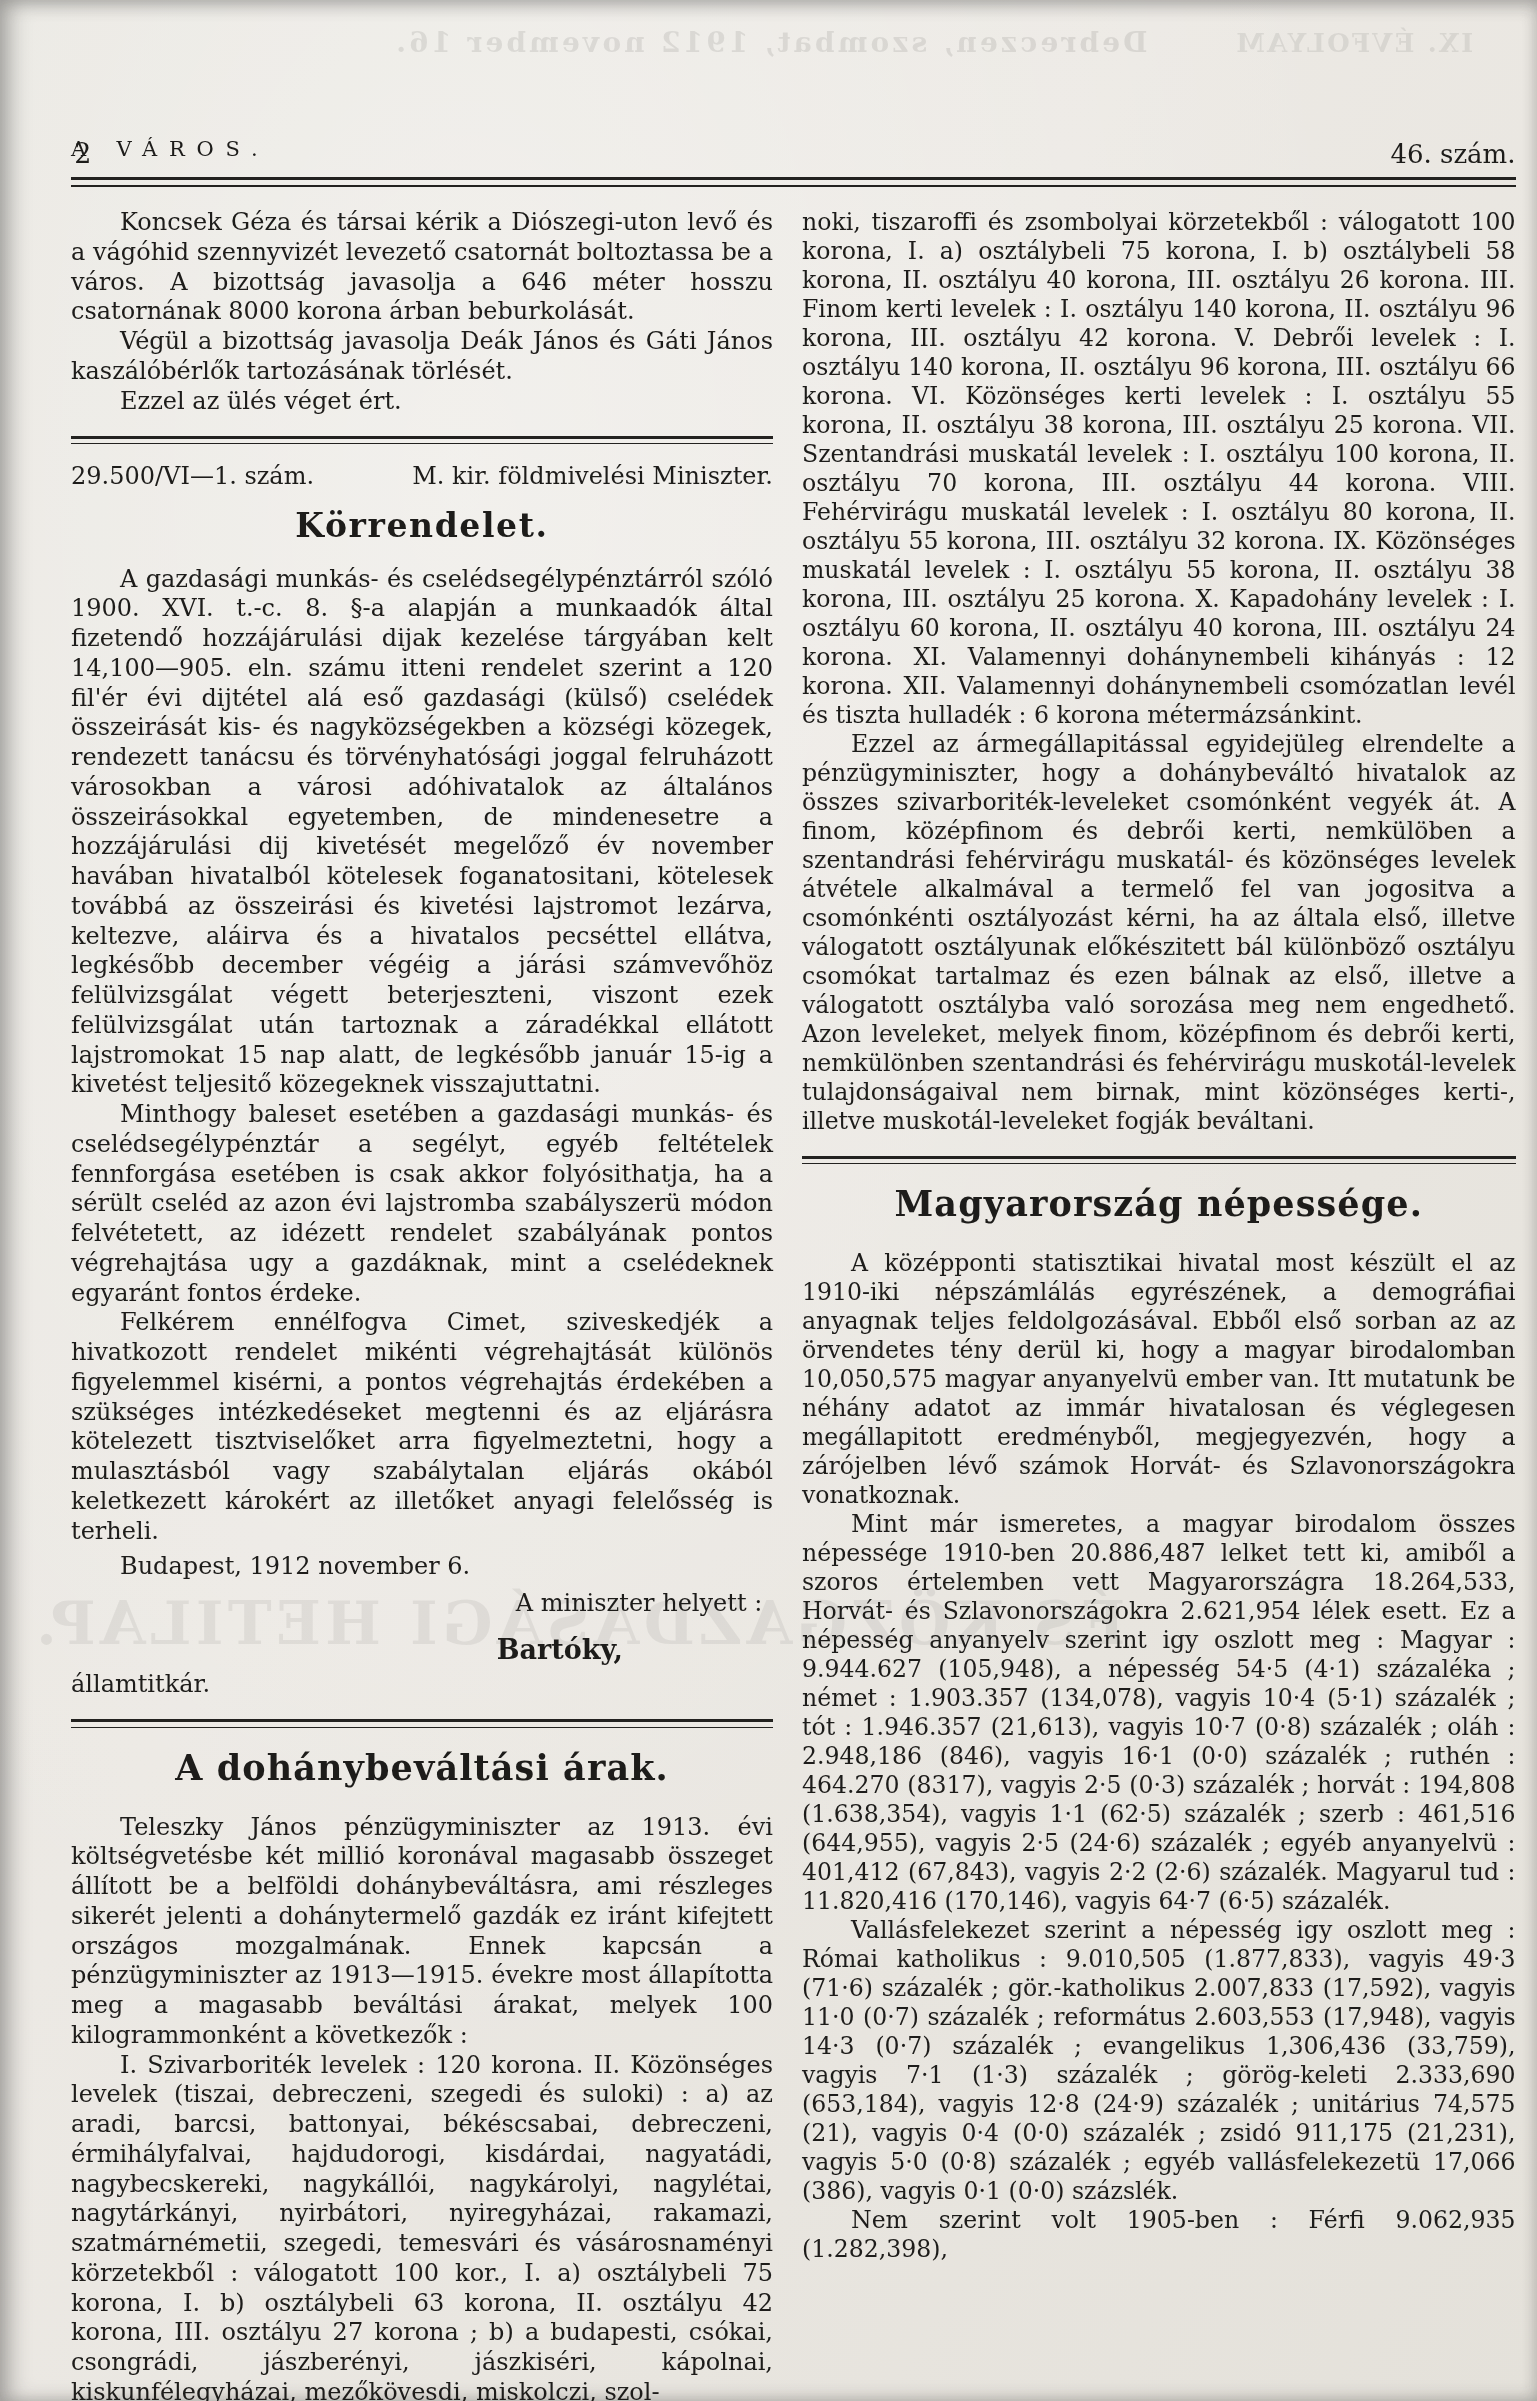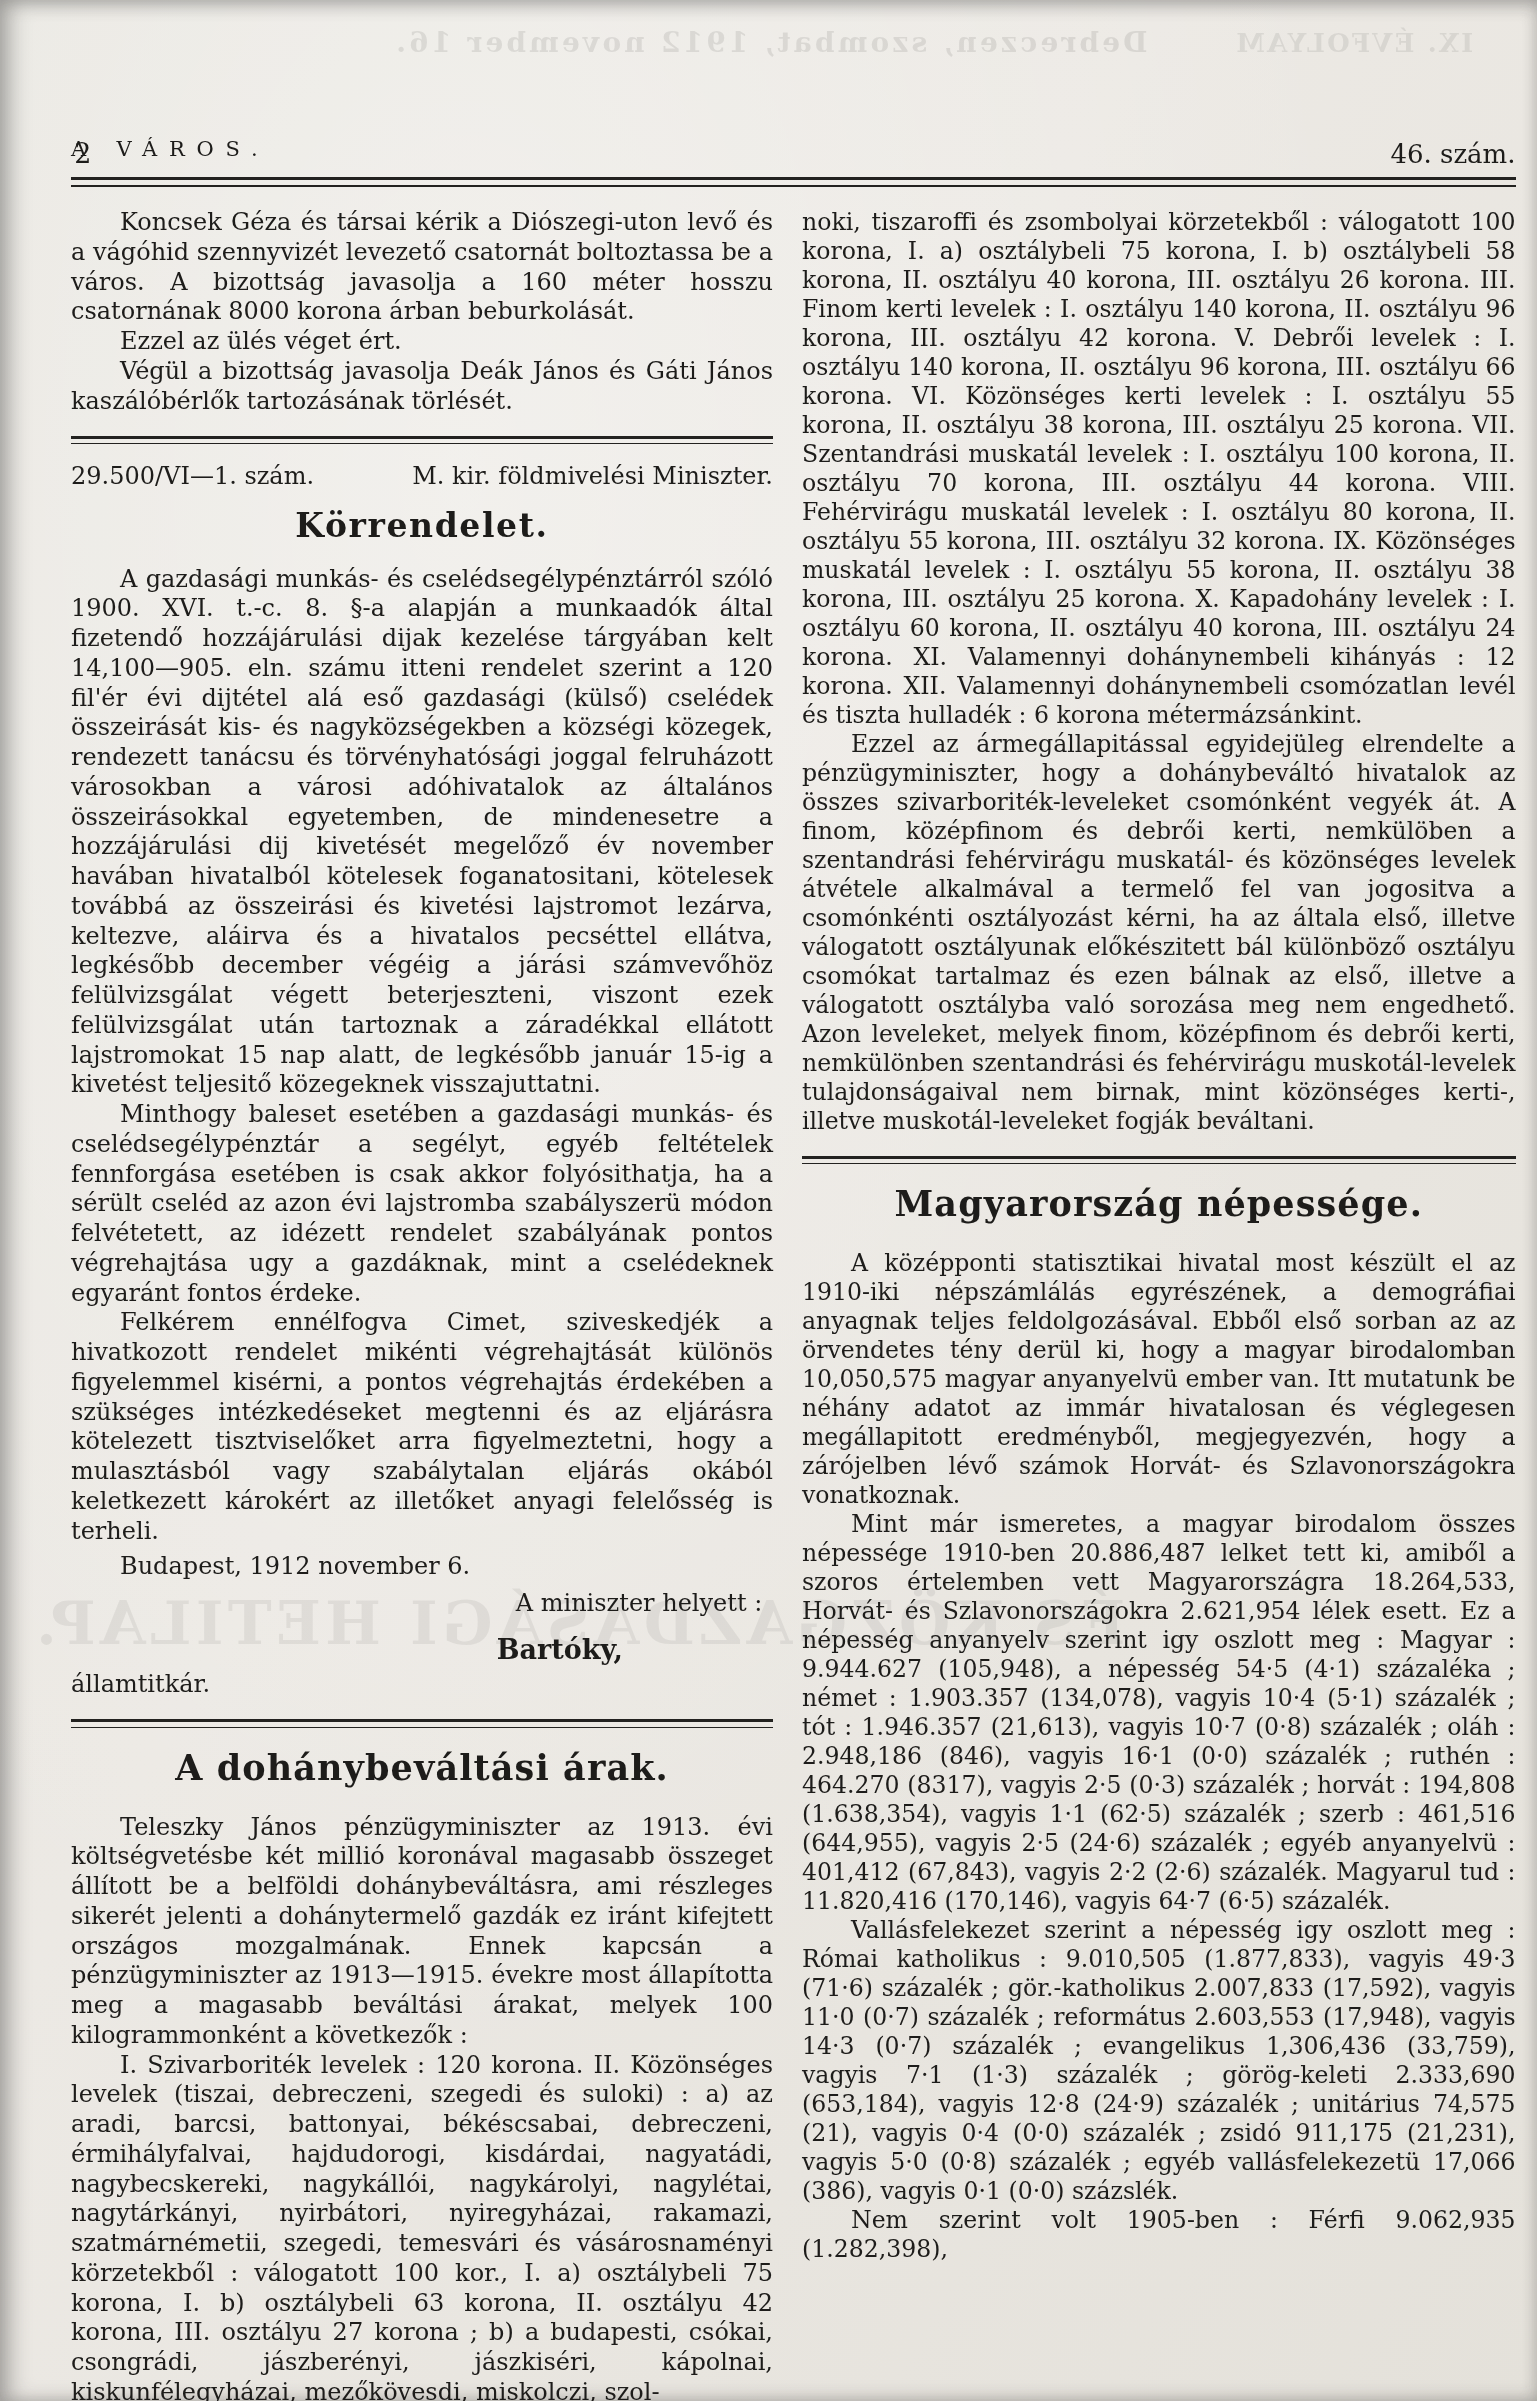--- a/index.html
+++ b/index.html
@@ -56,23 +56,23 @@
     <span class="page-number">2</span>
     <span class="masthead">A VÁROS.</span>
     <span class="issue">46. szám.</span>
   </div>
   <div class="header-rule"></div>
 
   <div class="columns">
 
     <div class="col col-left">
 
-      <p class="indent">Koncsek Géza és társai kérik a Diószegi-uton levő és a vágóhid szennyvizét levezető csatornát boltoztassa be a város. A bizottság javasolja a 160 méter hosszu csatornának 8000 korona árban beburkolását.</p>
+      <p class="indent">Koncsek Géza és társai kérik a Diószegi-uton levő és a vágóhid szennyvizét levezető csatornát boltoztassa be a város. A bizottság javasolja a 646 méter hosszu csatornának 8000 korona árban beburkolását.</p>
+      <p class="indent">Végül a bizottság javasolja Deák János és Gáti János kaszálóbérlők tartozásának törlését.</p>
       <p class="indent">Ezzel az ülés véget ért.</p>
-      <p class="indent">Végül a bizottság javasolja Deák János és Gáti János kaszálóbérlők tartozásának törlését.</p>
 
       <div class="double-rule"></div>
 
       <div class="ref-line">
         <span>29.500/VI—1. szám.</span>
         <span>M. kir. földmivelési Miniszter.</span>
       </div>
 
       <p class="decree-heading">Körrendelet.</p>
 

